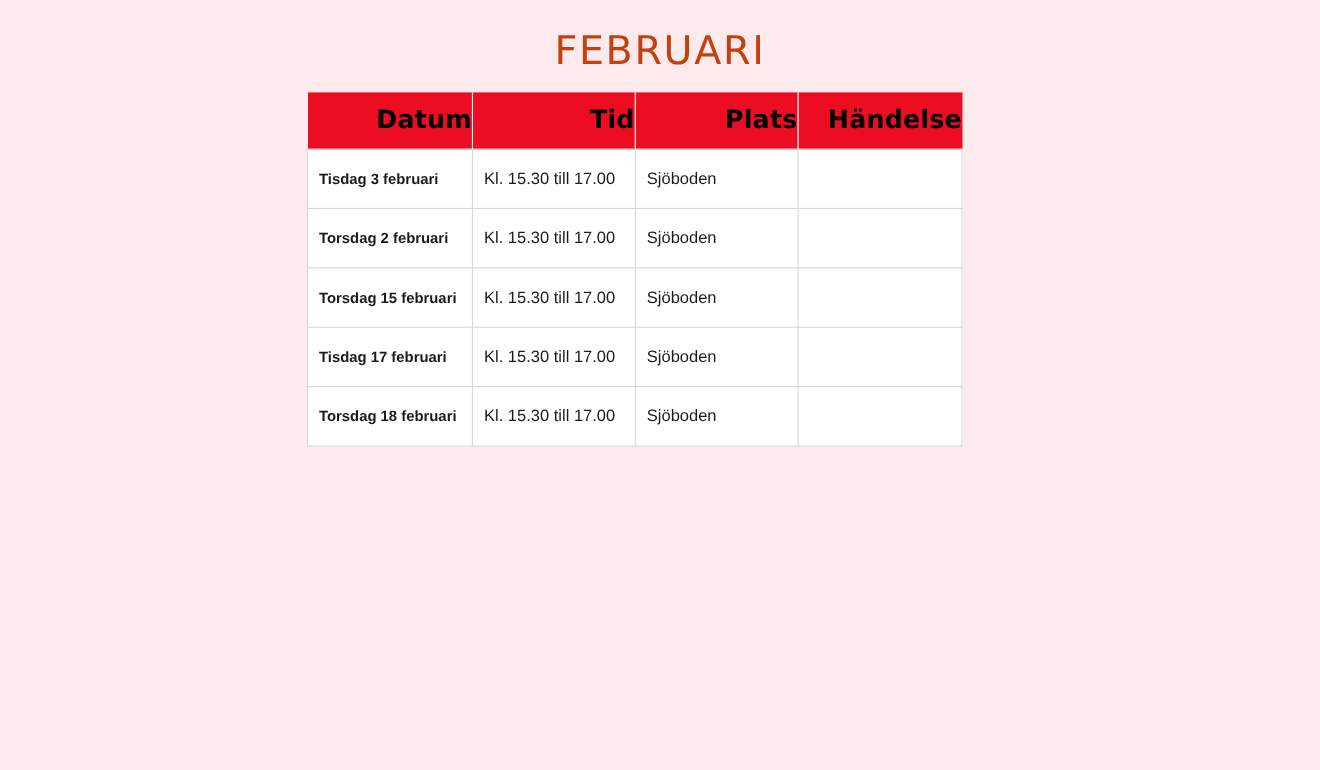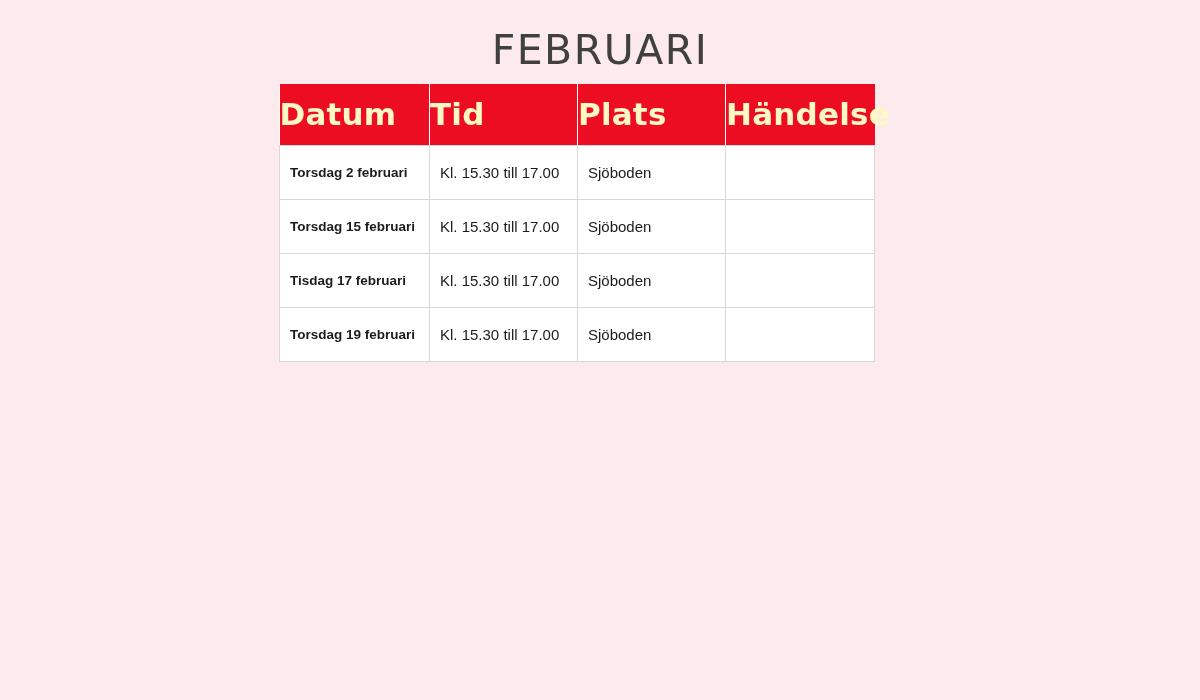--- a/index.html
+++ b/index.html
@@ -14,47 +14,47 @@
     overflow: hidden;
   }
   .page {
     width: 1200px;
     height: 700px;
     position: relative;
     box-sizing: border-box;
   }
   .title {
     text-align: center;
-    color: #404040;
-    font-size: 41px;
+    color: #c2410c;
+    font-size: 36px;
     letter-spacing: 1.5px;
     font-weight: 400;
     margin: 0;
     padding-top: 26px;
     font-family: "DejaVu Sans", sans-serif;
   }
   .table-wrap {
     position: absolute;
     left: 279px;
     top: 84px;
     width: 595px;
   }
   table.schedule {
     border-collapse: collapse;
     width: 595px;
     background: #ffffff;
     table-layout: fixed;
   }
   table.schedule thead th {
     background: #ec0d23;
-    color: #fef9c3;
-    font-size: 31px;
+    color: #000000;
+    font-size: 23px;
     font-weight: bold;
     padding: 12px 0 13px 0;
-    text-align: left;
+    text-align: right;
     border-right: 1px solid #ffffff;
     font-family: "DejaVu Sans", sans-serif;
     letter-spacing: 0.2px;
   }
   table.schedule thead th:last-child {
     border-right: none;
   }
   table.schedule tbody td {
     border: 1px solid #d8d8d8;
     height: 53px;
@@ -100,39 +100,45 @@
       <thead>
         <tr>
           <th>Datum</th>
           <th>Tid</th>
           <th>Plats</th>
           <th>Händelse</th>
         </tr>
       </thead>
       <tbody>
         <tr>
+          <td class="col-date">Tisdag 3 februari</td>
+          <td class="col-time">Kl. 15.30 till 17.00</td>
+          <td class="col-place">Sjöboden</td>
+          <td class="col-event"></td>
+        </tr>
+        <tr>
           <td class="col-date">Torsdag 2 februari</td>
           <td class="col-time">Kl. 15.30 till 17.00</td>
           <td class="col-place">Sjöboden</td>
           <td class="col-event"></td>
         </tr>
         <tr>
           <td class="col-date">Torsdag 15 februari</td>
           <td class="col-time">Kl. 15.30 till 17.00</td>
           <td class="col-place">Sjöboden</td>
           <td class="col-event"></td>
         </tr>
         <tr>
           <td class="col-date">Tisdag 17 februari</td>
           <td class="col-time">Kl. 15.30 till 17.00</td>
           <td class="col-place">Sjöboden</td>
           <td class="col-event"></td>
         </tr>
         <tr>
-          <td class="col-date">Torsdag 19 februari</td>
+          <td class="col-date">Torsdag 18 februari</td>
           <td class="col-time">Kl. 15.30 till 17.00</td>
           <td class="col-place">Sjöboden</td>
           <td class="col-event"></td>
         </tr>
       </tbody>
     </table>
   </div>
 
 </div>
 

